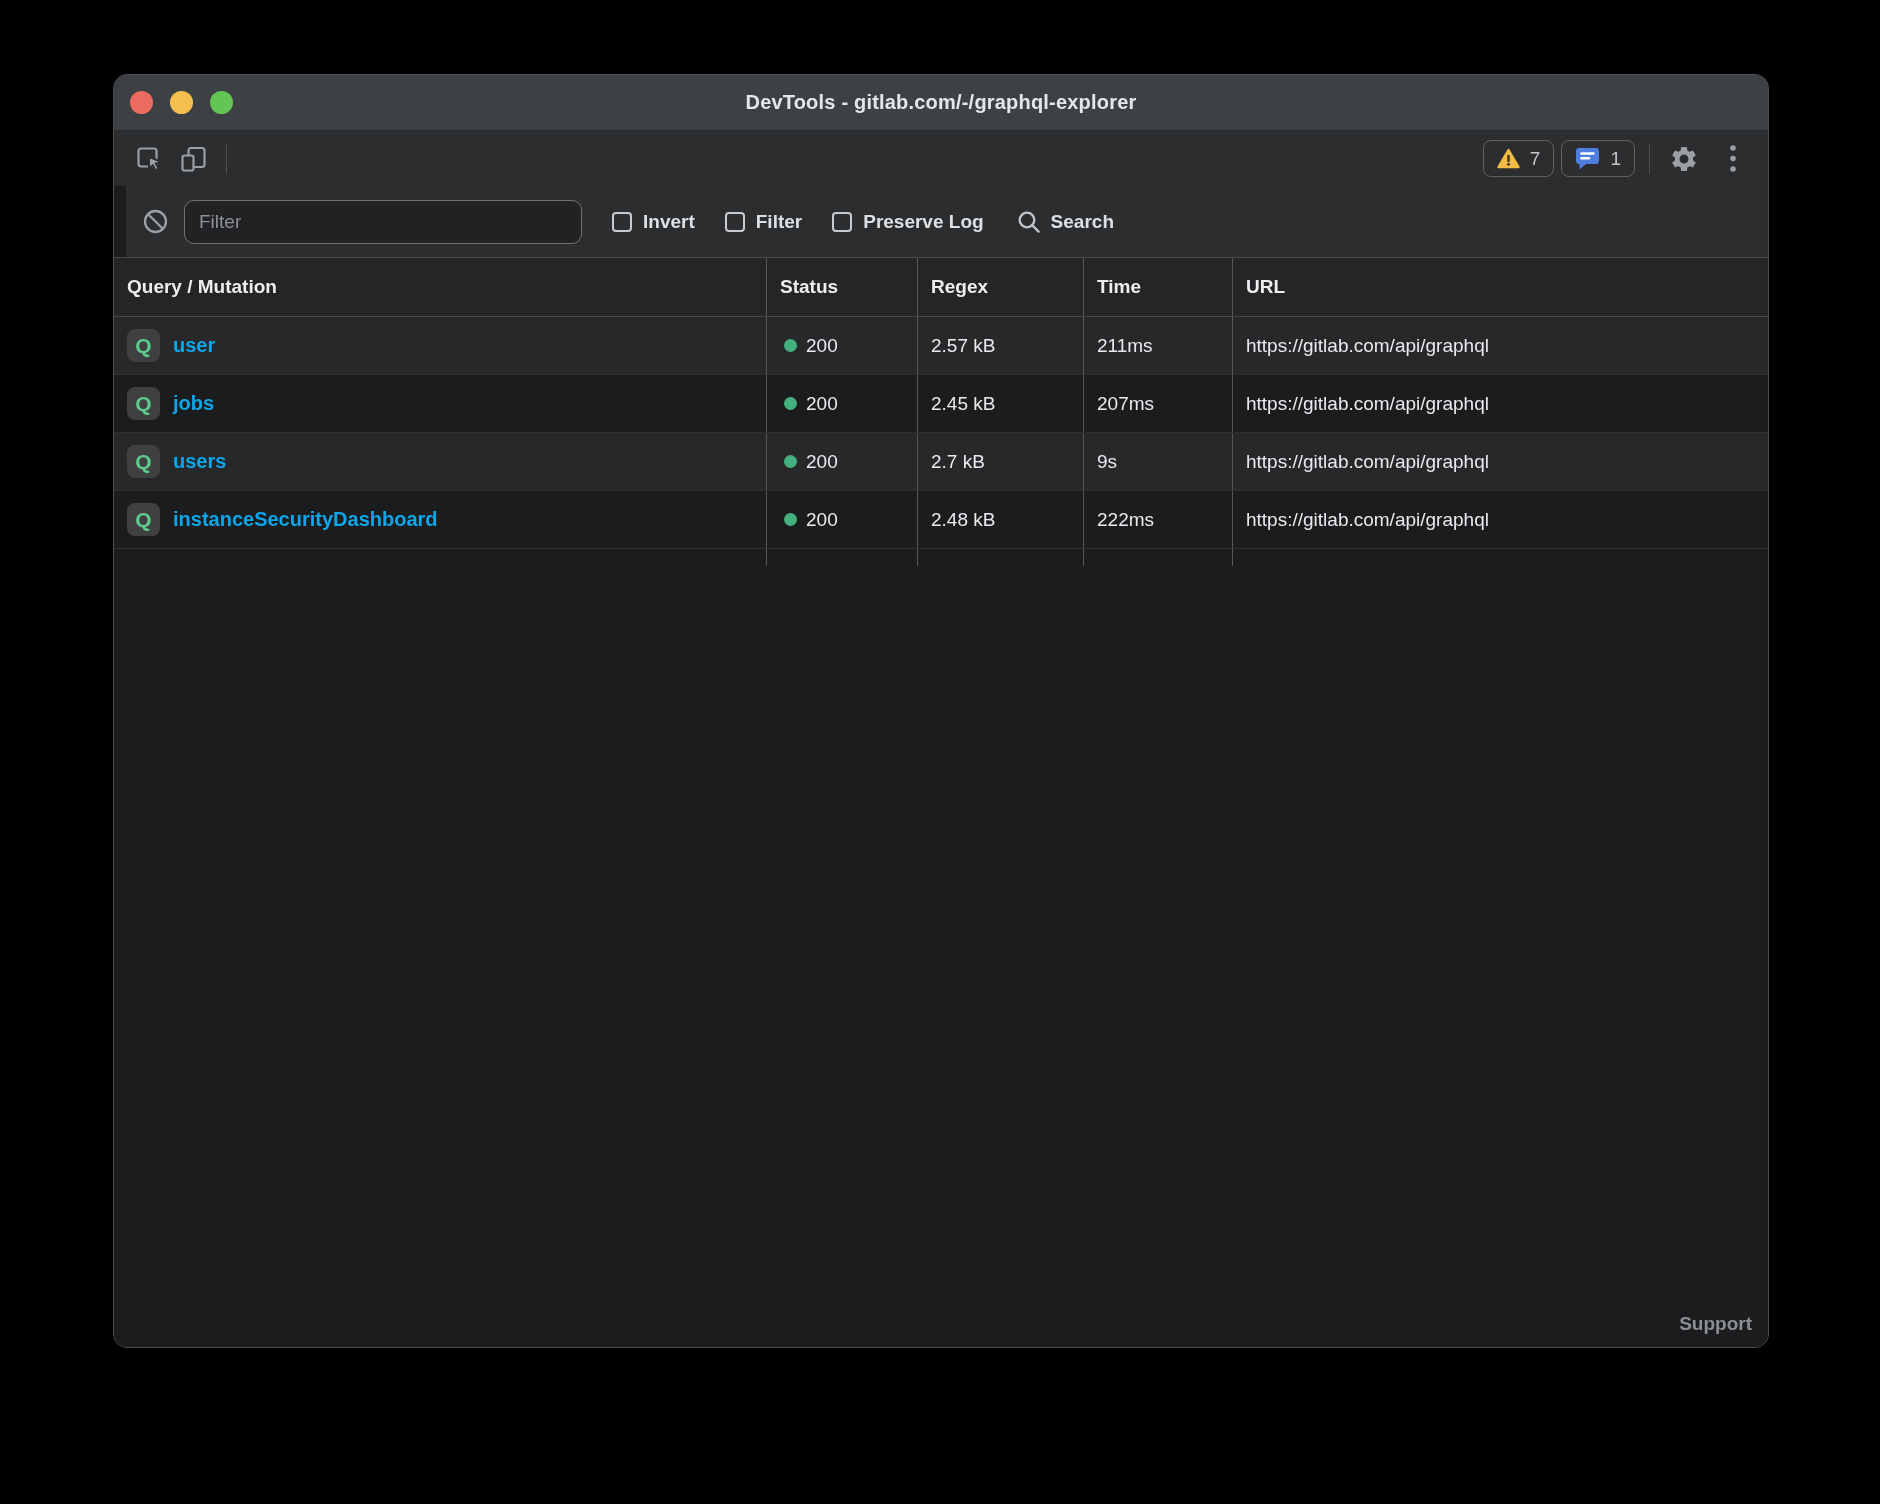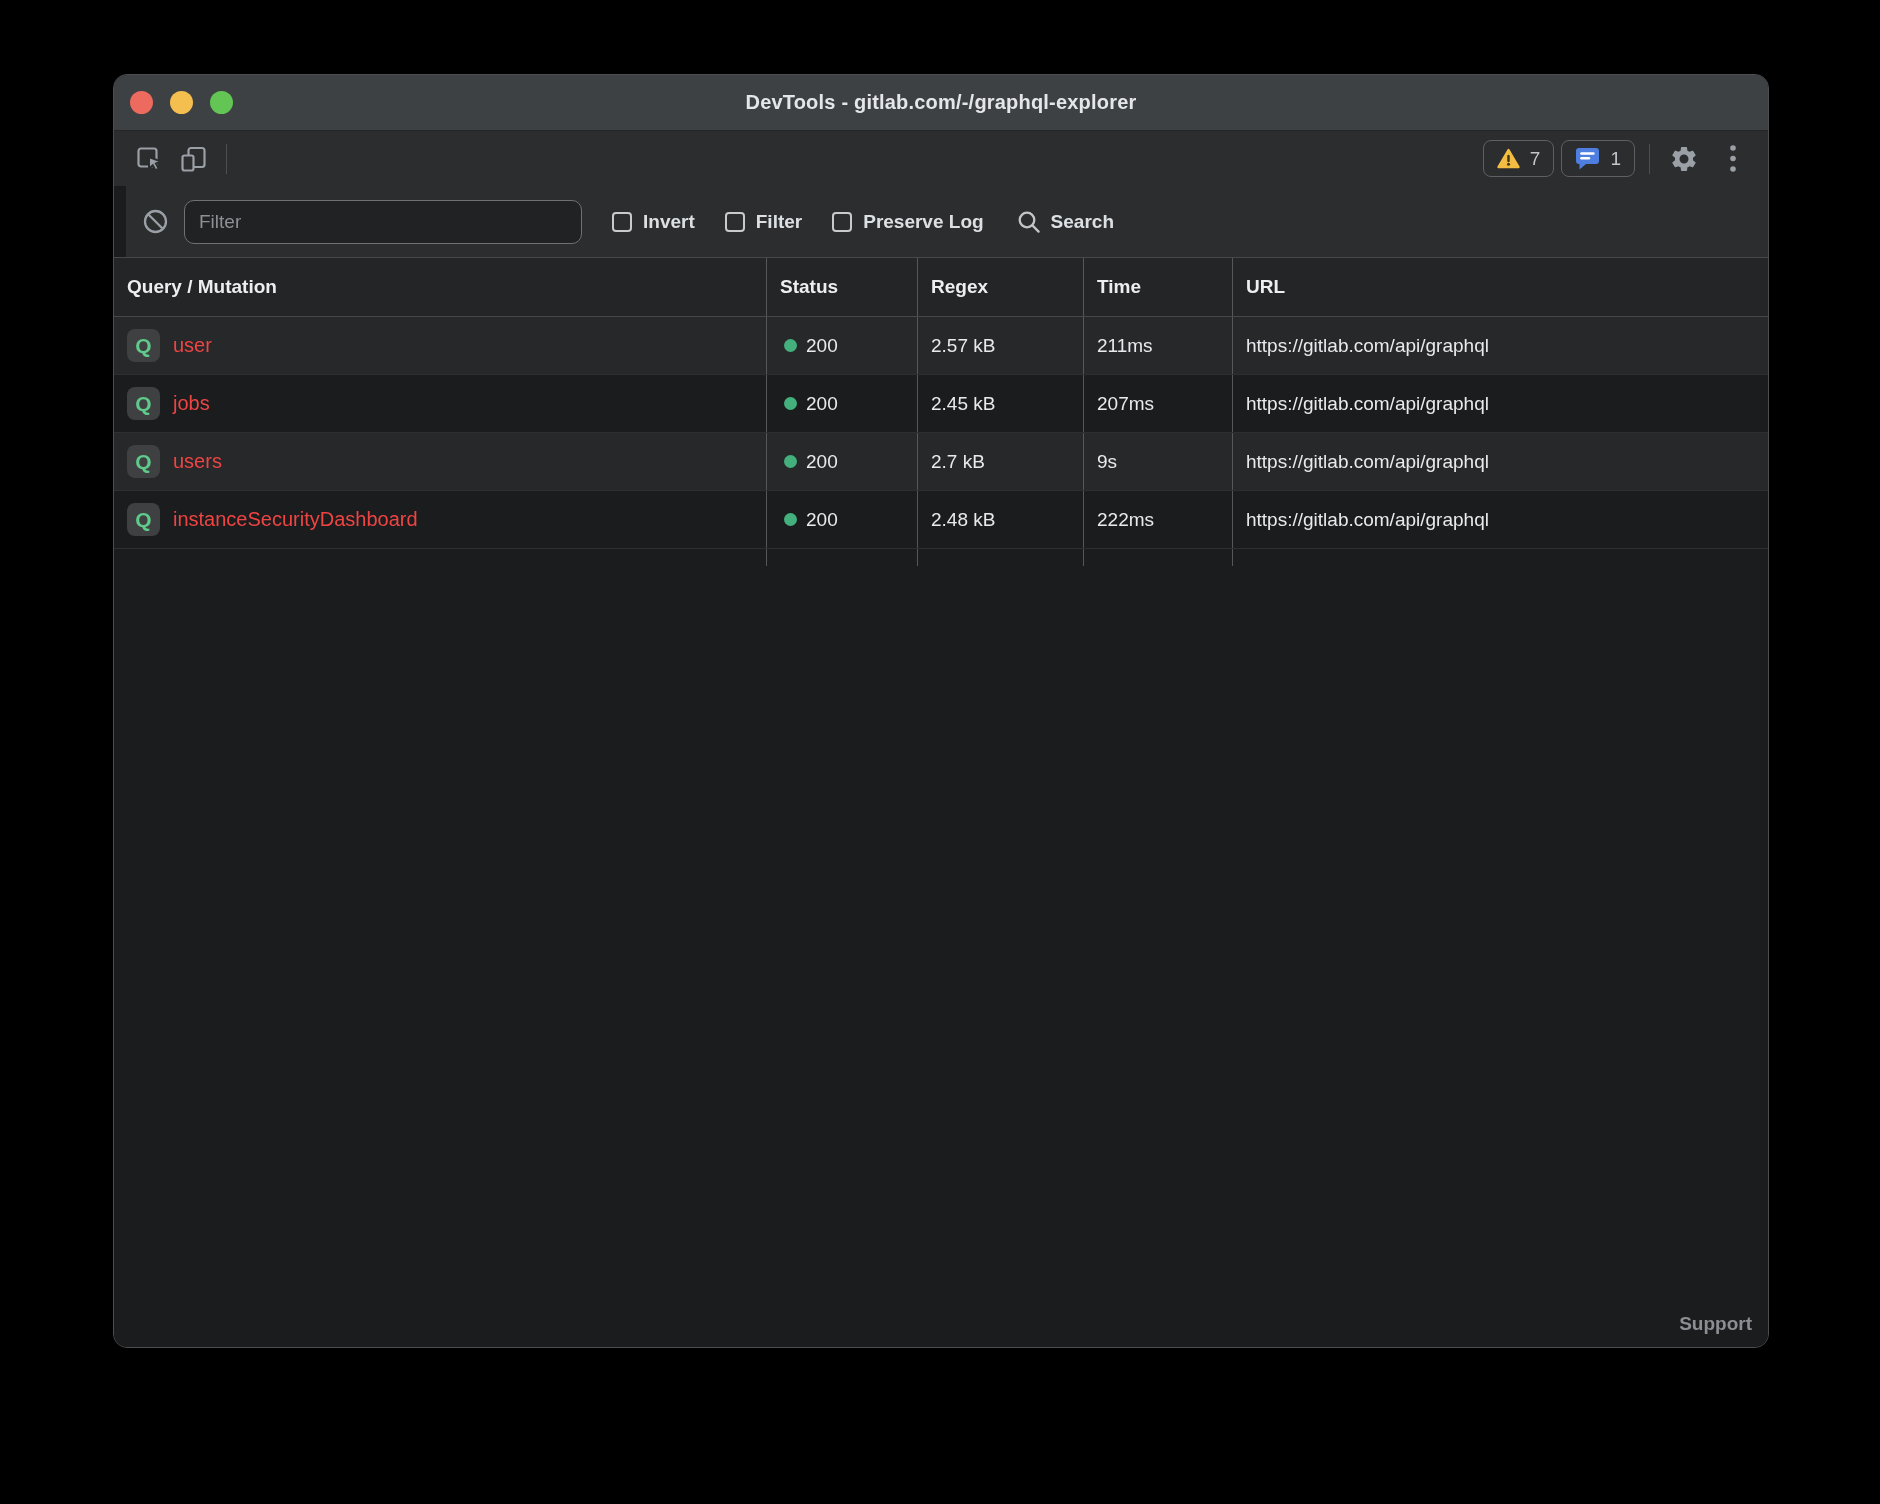--- a/index.html
+++ b/index.html
@@ -85,21 +85,21 @@
   .row { height: 58px; flex: 0 0 58px; border-bottom: 1px solid #2e2f31; cursor: pointer; }
   .row:nth-child(odd) { background: var(--row-light-bg, #26282a); }
   .row:nth-child(even) { background: var(--row-dark-bg, #1b1c1d); }
   .row:last-of-type { border-bottom: 1px solid #3a3b3d; }
   .cell { display: flex; align-items: center; padding-left: 13px; color: #e8eaed; font-size: 19px; overflow: hidden; white-space: nowrap; }
   .qbadge {
     width: 33px; height: 33px; border-radius: 8px; background: #3e4042;
     display: flex; align-items: center; justify-content: center;
     color: var(--query-badge-green, #5fcb8b); font-weight: bold; font-size: 21px; flex: 0 0 33px;
   }
-  .qname { margin-left: 13px; font-weight: normal; font-size: 20px; color: #ef4444; }
+  .qname { margin-left: 13px; font-weight: bold; font-size: 20px; color: #0ea5e9; }
   .statusdot { width: 13px; height: 13px; border-radius: 50%; background: var(--status-green, #43b07e); margin: 0 9px 0 4px; flex: 0 0 13px; }
   .stub { height: 17px; flex: 0 0 17px; background: transparent; }
   .stub .cell { padding: 0; }
 
   
   .rest { flex: 1; background: var(--row-dark-bg, #1b1c1d); position: relative; }
   .support { position: absolute; right: 16px; bottom: 12px; color: #8b8e92; font-size: 19px; font-weight: bold; cursor: pointer; }
 
   svg { display: block; }
 </style>

